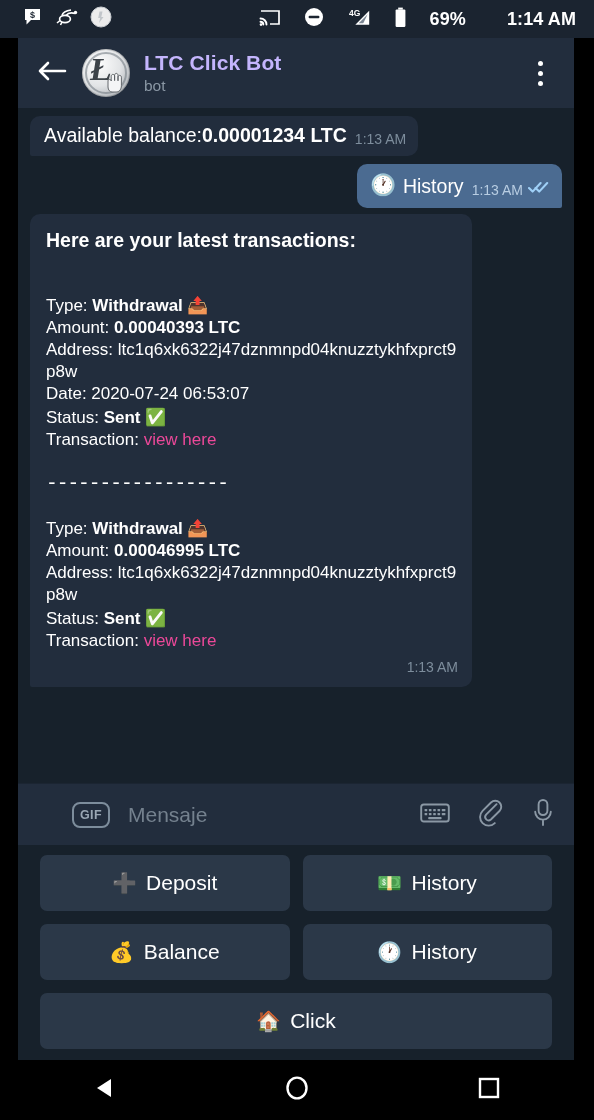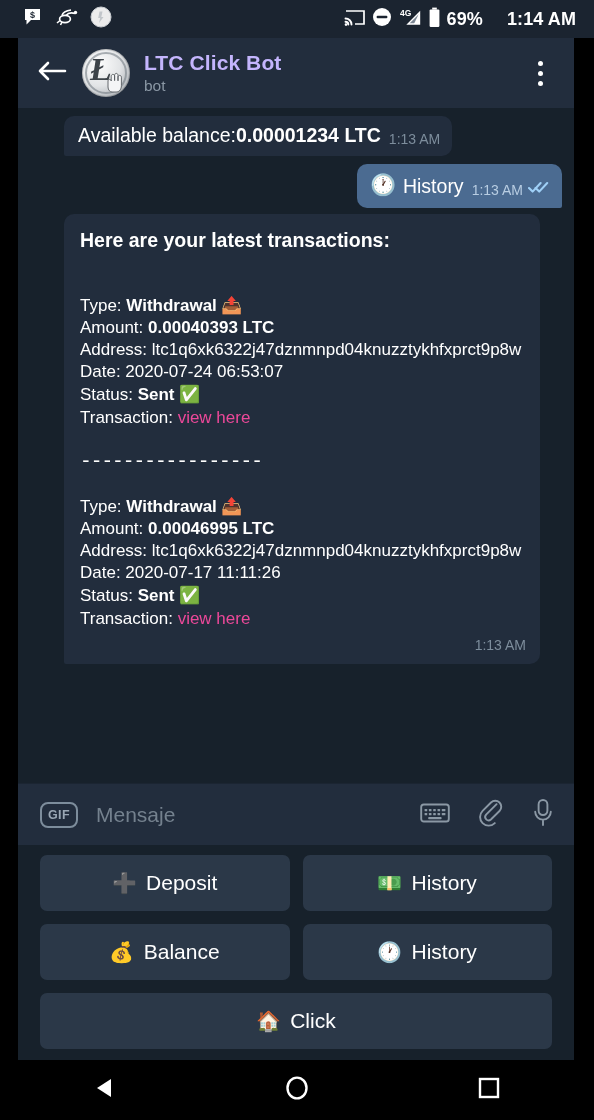--- a/index.html
+++ b/index.html
@@ -16,21 +16,21 @@
   }
 
   
   .statusbar{
     position:absolute; left:0; top:0; width:594px; height:38px;
     background:#1b2430;
     display:flex; align-items:center;
     padding:0 18px 0 24px;
   }
   .sb-left{ display:flex; align-items:center; gap:12px; }
-  .sb-right{ margin-left:auto; display:flex; align-items:center; gap:6px; }
+  .sb-right{ margin-left:auto; display:flex; align-items:center; gap:23px; }
   .sb-icon{ display:block; }
   .sb-text{
     color:#ffffff; font-size:18px; font-weight:bold;
     letter-spacing:.1px; line-height:1;
   }
   .sb-time{ margin-left:18px; }
 
   
   .phone{
     position:absolute; left:18px; top:38px;
@@ -103,40 +103,40 @@
   .bubble{
     position:relative;
     background:#222d3d;
     border-radius:10px;
     padding:7px 12px 7px 14px;
     max-width:486px;
     color:#ffffff;
     font-size:19.5px;
     line-height:1.33;
   }
-  .bubble.in{ border-bottom-left-radius:2px;margin-left:34px; }
+  .bubble.in{ border-bottom-left-radius:2px; }
   .bubble.out{
     background:#4b6b91;
     border-bottom-right-radius:2px;
     padding:8px 12px 8px 14px;
   }
   .bubble b{ font-weight:bold; }
   .meta{
     color:#7d8d9c; font-size:14px; white-space:nowrap;
     display:inline-block; vertical-align:baseline;
     margin-left:8px;
   }
   .bubble.out .meta{ color:#b8cde2; }
   .ticks{ display:inline-block; margin-left:5px; vertical-align:-1px; }
 
   .oneline{ display:flex; align-items:flex-end; }
 
   
   .bubble.big{
-    width:476px; max-width:486px;
+    width:442px; max-width:486px;
     padding:14px 14px 10px 16px;
   }
   .tx-head{ font-weight:bold; font-size:19.5px; color:#fff; }
   .spacer-lg{ height:40px; }
   .spacer-md{ height:24px; }
   .tx-line{ font-size:17px; color:#fff; line-height:1.305; word-break:break-all; }
   .tx-line .lbl{ font-weight:normal; }
   .tx-line .val{ font-weight:bold; }
   .tx-line .plain{ font-weight:normal; }
   .link{ color:#ec4899; font-weight:normal; cursor:pointer; }
@@ -153,21 +153,21 @@
   .inputbar{
     height:62px; background:#222d3d;
     display:flex; align-items:center;
     padding:0 20px 0 22px;
     border-top:1px solid #1b2532;
   }
   .gif-badge{
     width:38px; height:26px; border:2px solid #7d8d9c; border-radius:8px;
     display:flex; align-items:center; justify-content:center;
     color:#9aa7b4; font-size:12.5px; font-weight:bold; letter-spacing:.4px;
-    flex:0 0 38px; cursor:pointer;
+    flex:0 0 38px; cursor:pointer;margin-left:32px;
   }
   .msg-placeholder{
     margin-left:18px; color:#74818e; font-size:21px; flex:1 1 auto; cursor:text;
   }
   .in-icons{ display:flex; align-items:center; gap:28px; }
   .in-icons .ic{ cursor:pointer; display:block; }
 
   
   .botkb{
     background:#17212b;
@@ -355,23 +355,20 @@
           <div>
             <div class="tx-line">
               <span class="lbl">Type: </span><span class="val">Withdrawal</span>
               <span class="emoji">📤</span>
             </div>
             <div class="tx-line">
               <span class="lbl">Amount: </span><span class="val">0.00046995 LTC</span>
             </div>
             <div class="tx-line">
               <span class="lbl">Address: </span><span class="plain">ltc1q6xk6322j47dznmnpd04knuzztykhfxprct9p8w</span>
-            </div>
-            <div class="tx-line">
-              <span class="lbl">Date: </span><span class="plain">2020-07-17 11:11:26</span>
             </div>
             <div class="tx-line">
               <span class="lbl">Status: </span><span class="val">Sent</span>
               <span class="emoji">✅</span>
             </div>
             <div class="tx-line">
               <span class="lbl">Transaction: </span><span class="link">view here</span>
             </div>
           </div>
 

